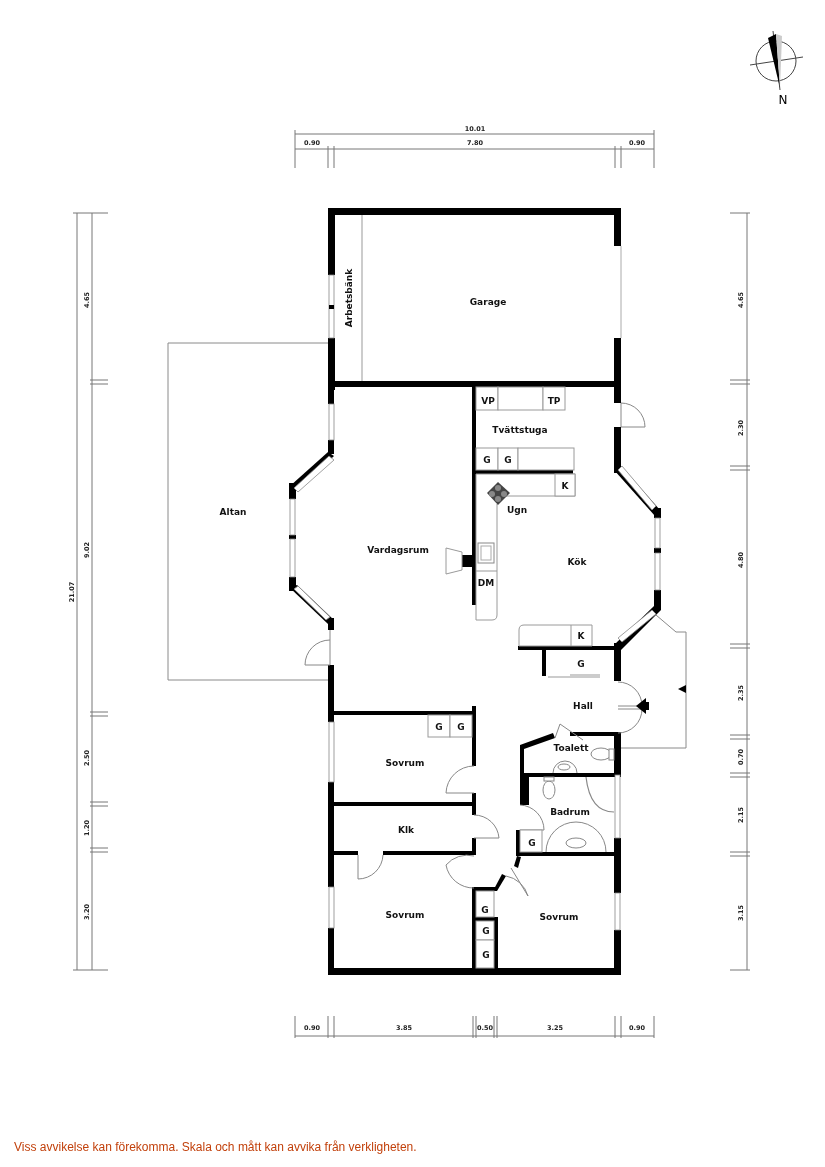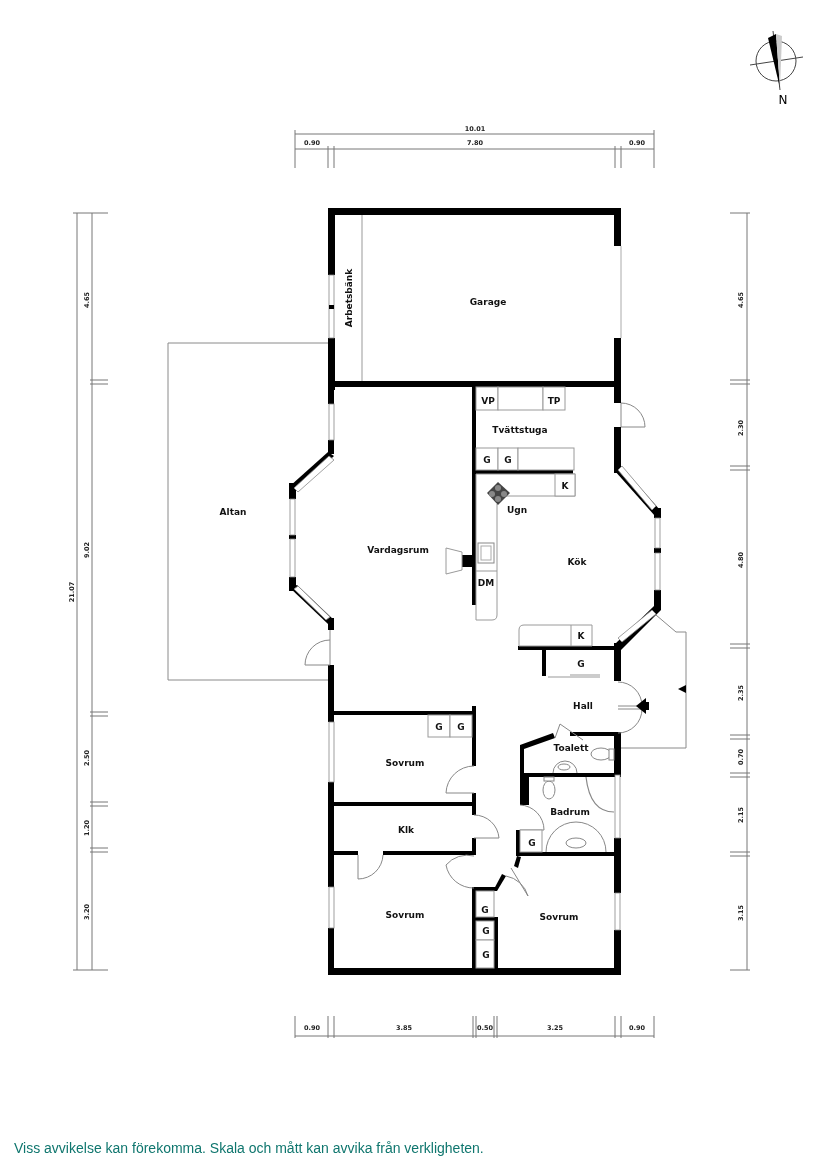--- a/index.html
+++ b/index.html
@@ -6,21 +6,21 @@
   body{width:825px;height:1167px;position:relative;overflow:hidden;font-family:"DejaVu Sans",sans-serif;}
   svg{position:absolute;left:0;top:0;}
   .wall{fill:#000;}
   .thin{stroke:#8a8a8a;stroke-width:1;fill:none;}
   .fix{stroke:#9a9a9a;stroke-width:1;fill:#fff;}
   .dim{stroke:#777;stroke-width:1;fill:none;}
   .lbl{font-family:"DejaVu Sans",sans-serif;font-weight:bold;font-size:9px;fill:#111;text-anchor:middle;}
   .dimt{font-family:"DejaVu Sans",sans-serif;font-weight:bold;font-size:6.5px;fill:#222;text-anchor:middle;}
   .win{fill:#fff;stroke:#888;stroke-width:0.8;}
   .door{stroke:#888;stroke-width:1;fill:none;}
-  .disclaimer{position:absolute;left:14px;top:1140px;font-family:"Liberation Sans",sans-serif;font-size:14px;color:#0f766e;}
+  .disclaimer{position:absolute;left:14px;top:1140px;font-family:"Liberation Sans",sans-serif;font-size:12px;color:#c2410c;}
 </style>
 </head>
 <body>
 
 <svg width="825" height="1167" viewBox="0 0 825 1167">
 
   <g>
     <circle cx="776" cy="61" r="20" fill="none" stroke="#444" stroke-width="1"></circle>
     <line x1="750" y1="65" x2="803" y2="57" stroke="#444" stroke-width="1"></line>
     <line x1="773" y1="31" x2="780" y2="90" stroke="#444" stroke-width="1"></line>

